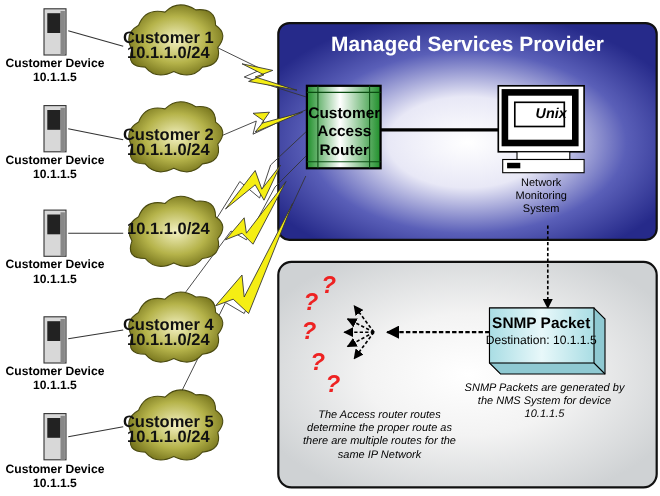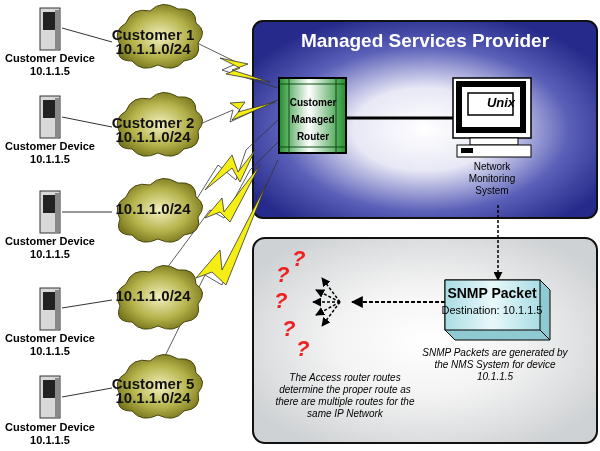--- a/index.html
+++ b/index.html
@@ -2,21 +2,21 @@
 <html><head>
 <meta charset="utf-8">
 <style>
   html,body{margin:0;padding:0;background:#fff;}
   body{width:600px;height:451px;position:relative;overflow:hidden;font-family:"Liberation Sans",sans-serif;}
   svg{position:absolute;left:0;top:0;}
   .abs{position:absolute;}
   .devlabel{font-weight:bold;font-size:11px;color:#000;text-align:center;width:110px;line-height:13px;}
   .cloudlabel{font-weight:bold;font-size:15px;color:#111;text-align:center;width:90px;line-height:14px;}
   .msp-title{color:#fff;font-weight:bold;font-size:19px;text-align:center;width:350px;}
-  .router-label{font-weight:bold;font-size:10px;text-align:center;width:90px;line-height:17px;color:#000;}
+  .router-label{font-weight:bold;font-size:14px;text-align:center;width:90px;line-height:17px;color:#000;}
   .nms-label{font-size:10px;text-align:center;width:90px;line-height:12px;color:#000;}
   .snmp-title{font-weight:bold;font-size:14px;text-align:center;width:120px;}
   .snmp-dest{font-size:11px;text-align:center;width:120px;}
   .note{font-style:italic;font-size:10px;text-align:center;line-height:12px;color:#000;}
   .q{color:#e22;font-weight:bold;font-size:22px;font-style:italic;}
 </style>
 </head>
 <body>
 
 <svg width="600" height="451" viewBox="0 0 600 451">
@@ -146,21 +146,21 @@
         <rect x="3" y="4" width="12" height="18" fill="#222"></rect>
         <rect x="15" y="2" width="4" height="40" fill="#888"></rect>
     </g>
   </g>
 </svg>
 
 <div class="abs msp-title" style="left:250px;top:30px;">Managed Services Provider</div>
 
 <div class="abs router-label" style="left:268px;top:94px;">
   <div>Customer</div>
-  <div>Managed</div>
+  <div>Access</div>
   <div>Router</div>
 </div>
 
 <div class="abs" style="left:468px;top:95px;width:66px;text-align:center;font-weight:bold;font-style:italic;font-size:13px;">Unix</div>
 <div class="abs nms-label" style="left:447px;top:161px;">
   <div>Network</div>
   <div>Monitoring</div>
   <div>System</div>
 </div>
 
@@ -190,20 +190,21 @@
   <div>10.1.1.0/24</div>
 </div>
 <div class="abs cloudlabel" style="left:108px;top:116px;">
   <div>Customer 2</div>
   <div>10.1.1.0/24</div>
 </div>
 <div class="abs cloudlabel" style="left:108px;top:202px;">
   <div>10.1.1.0/24</div>
 </div>
 <div class="abs cloudlabel" style="left:108px;top:289px;">
+  <div>Customer 4</div>
   <div>10.1.1.0/24</div>
 </div>
 <div class="abs cloudlabel" style="left:108px;top:377px;">
   <div>Customer 5</div>
   <div>10.1.1.0/24</div>
 </div>
 
 <div class="abs devlabel" style="left:-5px;top:52px;">
   <div>Customer Device</div>
   <div>10.1.1.5</div>

